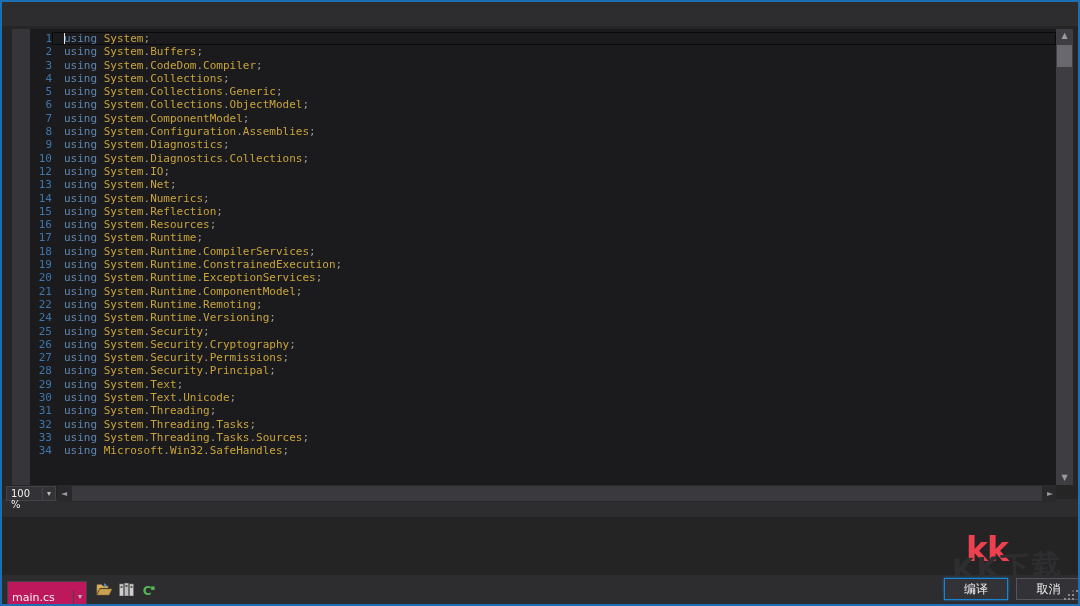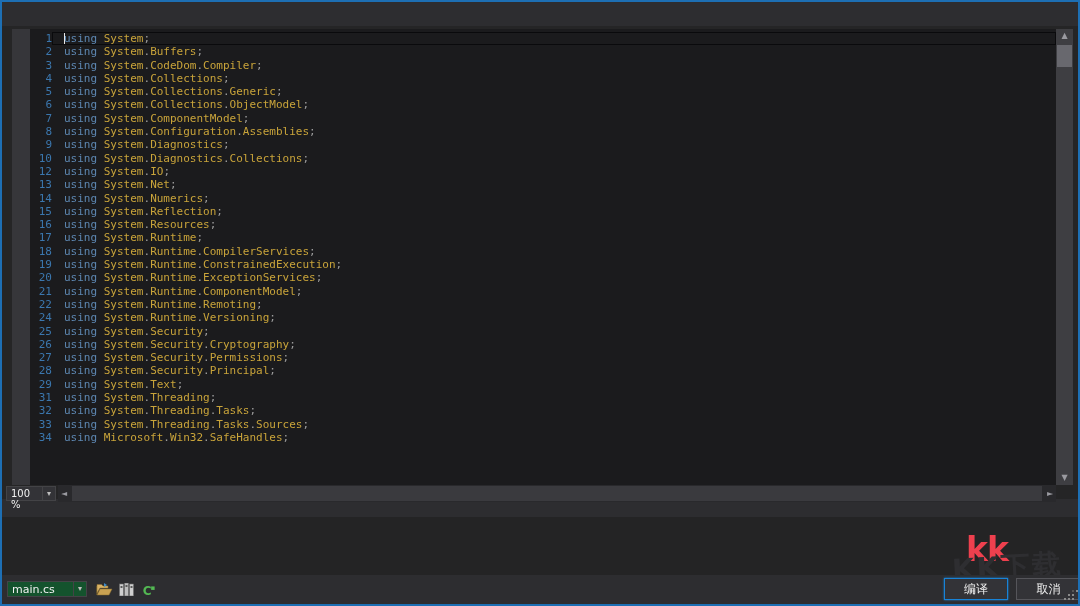--- a/index.html
+++ b/index.html
@@ -67,21 +67,21 @@
   
   .wm-logo { position:absolute; left:964px; top:528px; font-size:33px; font-weight:bold;
     color:#ee404e; letter-spacing:-1px; }
   .wm-site { position:absolute; left:950px; top:546px; font-size:29px; font-weight:bold;
     color:#2e2e31; transform:rotate(-3deg); letter-spacing:2px; white-space:nowrap; }
   .wm-url { position:absolute; left:926px; top:588px; font-size:15px; font-weight:bold;
     color:rgba(200,200,200,0.10); letter-spacing:1px; }
 
   
   .bottombar { position:absolute; left:0; bottom:0; right:0; height:29px; background:#2d2d30; }
-  .file-combo { position:absolute; left:5px; top:6px; width:80px; height:16px; background:#14532d;
+  .file-combo { position:absolute; left:5px; top:6px; width:80px; height:24px; background:#be185d;
     border:1px solid #434346; color:#f1f1f1; font-size:11px; display:flex; cursor:pointer;align-items:flex-end; }
   .file-combo .val { flex:1; padding:1px 0 0 4px; }
   .file-combo .dd { width:13px; border-left:1px solid #434346; text-align:center; color:#bdbdbd; font-size:8px; line-height:14px; }
   .tool-btn { position:absolute; top:4px; width:20px; height:20px; display:flex; align-items:center;
     justify-content:center; cursor:pointer; }
   .gac-glyph { color:#53b953; font-weight:bold; font-size:12px; line-height:12px; }
   .gac-glyph sup { font-size:7px; margin-left:-1px; }
 
   .btn { position:absolute; top:3px; height:22px; background:#333337; color:#f1f1f1;
     font-size:12px; text-align:center; line-height:20px; cursor:pointer; }
@@ -124,20 +124,21 @@
         <div class="code-line"><span class="ln">19</span><span class="code"><span class="kw">using</span> <span class="id">System</span><span class="p">.</span><span class="id">Runtime</span><span class="p">.</span><span class="id">ConstrainedExecution</span><span class="p">;</span></span></div>
         <div class="code-line"><span class="ln">20</span><span class="code"><span class="kw">using</span> <span class="id">System</span><span class="p">.</span><span class="id">Runtime</span><span class="p">.</span><span class="id">ExceptionServices</span><span class="p">;</span></span></div>
         <div class="code-line"><span class="ln">21</span><span class="code"><span class="kw">using</span> <span class="id">System</span><span class="p">.</span><span class="id">Runtime</span><span class="p">.</span><span class="id">ComponentModel</span><span class="p">;</span></span></div>
         <div class="code-line"><span class="ln">22</span><span class="code"><span class="kw">using</span> <span class="id">System</span><span class="p">.</span><span class="id">Runtime</span><span class="p">.</span><span class="id">Remoting</span><span class="p">;</span></span></div>
         <div class="code-line"><span class="ln">24</span><span class="code"><span class="kw">using</span> <span class="id">System</span><span class="p">.</span><span class="id">Runtime</span><span class="p">.</span><span class="id">Versioning</span><span class="p">;</span></span></div>
         <div class="code-line"><span class="ln">25</span><span class="code"><span class="kw">using</span> <span class="id">System</span><span class="p">.</span><span class="id">Security</span><span class="p">;</span></span></div>
         <div class="code-line"><span class="ln">26</span><span class="code"><span class="kw">using</span> <span class="id">System</span><span class="p">.</span><span class="id">Security</span><span class="p">.</span><span class="id">Cryptography</span><span class="p">;</span></span></div>
         <div class="code-line"><span class="ln">27</span><span class="code"><span class="kw">using</span> <span class="id">System</span><span class="p">.</span><span class="id">Security</span><span class="p">.</span><span class="id">Permissions</span><span class="p">;</span></span></div>
         <div class="code-line"><span class="ln">28</span><span class="code"><span class="kw">using</span> <span class="id">System</span><span class="p">.</span><span class="id">Security</span><span class="p">.</span><span class="id">Principal</span><span class="p">;</span></span></div>
         <div class="code-line"><span class="ln">29</span><span class="code"><span class="kw">using</span> <span class="id">System</span><span class="p">.</span><span class="id">Text</span><span class="p">;</span></span></div>
+        <div class="code-line"><span class="ln">30</span><span class="code"><span class="kw">using</span> <span class="id">System</span><span class="p">.</span><span class="id">Text</span><span class="p">.</span><span class="id">Unicode</span><span class="p">;</span></span></div>
         <div class="code-line"><span class="ln">31</span><span class="code"><span class="kw">using</span> <span class="id">System</span><span class="p">.</span><span class="id">Threading</span><span class="p">;</span></span></div>
         <div class="code-line"><span class="ln">32</span><span class="code"><span class="kw">using</span> <span class="id">System</span><span class="p">.</span><span class="id">Threading</span><span class="p">.</span><span class="id">Tasks</span><span class="p">;</span></span></div>
         <div class="code-line"><span class="ln">33</span><span class="code"><span class="kw">using</span> <span class="id">System</span><span class="p">.</span><span class="id">Threading</span><span class="p">.</span><span class="id">Tasks</span><span class="p">.</span><span class="id">Sources</span><span class="p">;</span></span></div>
         <div class="code-line"><span class="ln">34</span><span class="code"><span class="kw">using</span> <span class="id">Microsoft</span><span class="p">.</span><span class="id">Win32</span><span class="p">.</span><span class="id">SafeHandles</span><span class="p">;</span></span></div>
       </div>
 
     <div class="vscroll">
       <div class="arr up">▲</div>
       <div class="thumb"></div>
       <div class="arr down">▼</div>

